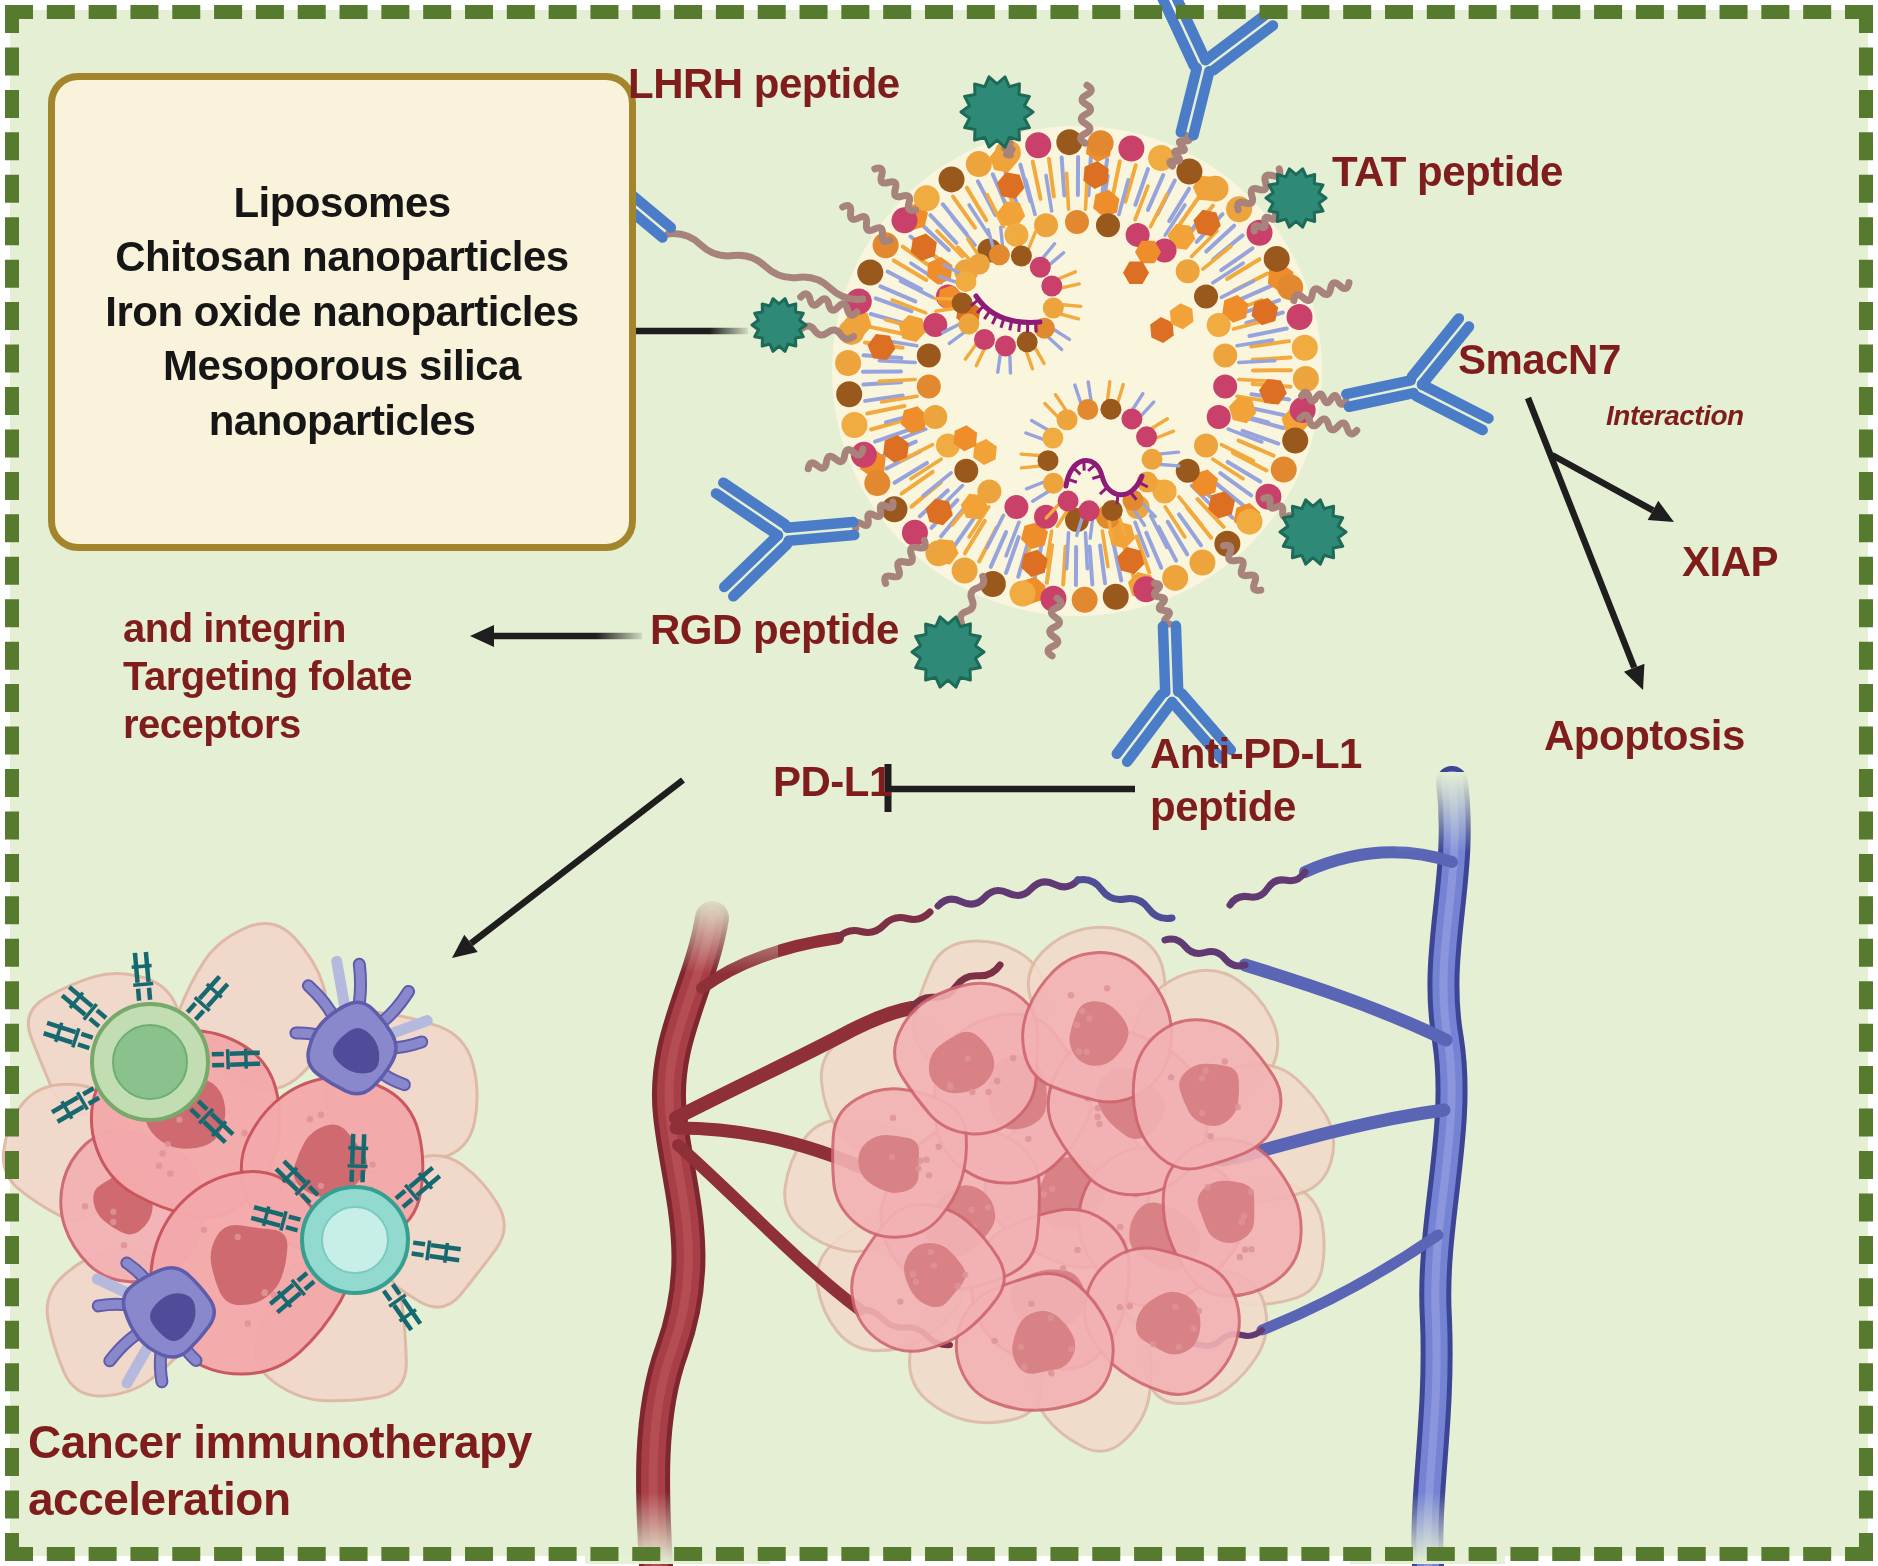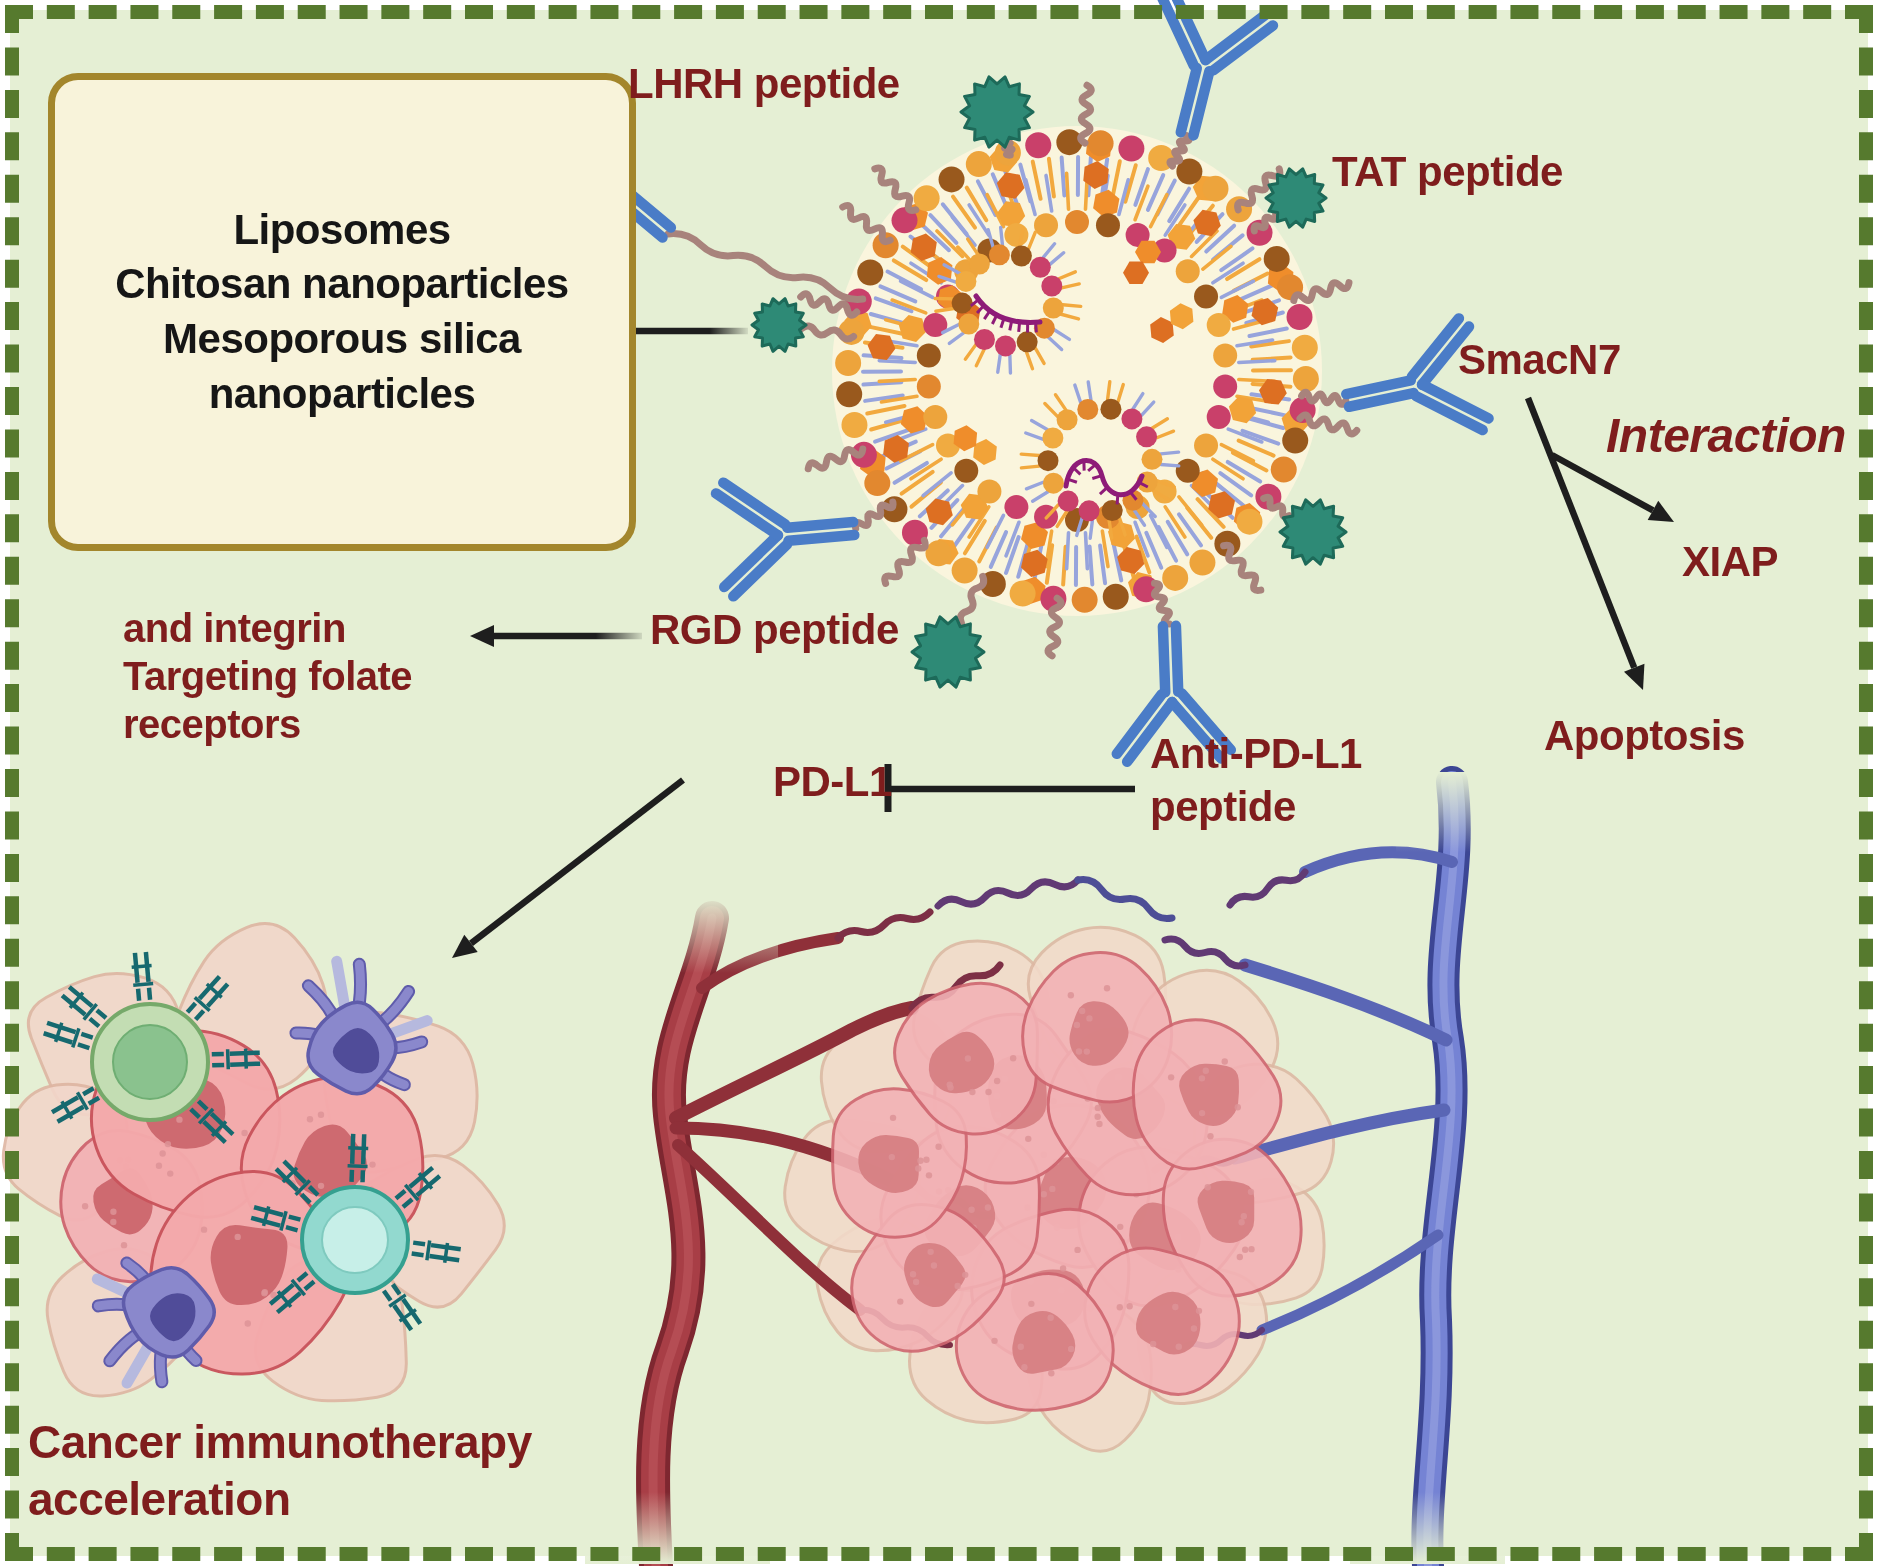--- a/index.html
+++ b/index.html
@@ -6,21 +6,21 @@
   body{width:1878px;height:1566px;position:relative;background:#ffffff;overflow:hidden;
        font-family:"Liberation Sans",sans-serif;}
   .bg{position:absolute;inset:10px;background:#e5efd4;z-index:0;}
   svg#art{position:absolute;left:0;top:0;z-index:1;}
   .frame{position:absolute;inset:5px;border:14px dashed #567a2e;z-index:40;pointer-events:none;}
   .lbl{position:absolute;z-index:20;font-weight:700;font-size:42px;line-height:1.15;
        color:#7f1d1d;letter-spacing:-0.5px;white-space:nowrap;}
   #lbl-lhrh{left:628px;top:60px;}
   #lbl-tat{left:1332px;top:148px;}
   #lbl-smac{left:1458px;top:336px;}
-  #lbl-interaction{left:1606px;top:400px;font-size:48px;font-style:italic;margin-top:8px;}
+  #lbl-interaction{left:1606px;top:400px;font-size:28px;font-style:italic;}
   #lbl-xiap{left:1682px;top:538px;}
   #lbl-apoptosis{left:1544px;top:712px;}
   #lbl-rgd{left:650px;top:606px;}
   #lbl-targeting{left:123px;top:604px;font-size:40px;line-height:1.2;}
   #lbl-pdl1{left:728px;top:758px;margin-left:45px;}
   #lbl-antipdl1{left:1150px;top:728px;line-height:1.25;}
   #lbl-caption{left:28px;top:1414px;font-size:46px;line-height:1.24;}
   #typebox{position:absolute;left:48px;top:73px;width:588px;height:478px;z-index:20;
        background:#f8f3da;border:7px solid #a3862c;border-radius:30px;box-sizing:border-box;
        display:flex;flex-direction:column;justify-content:center;text-align:center;
@@ -846,20 +846,21 @@
       <line x1="1552" y1="455" x2="1652.9635412458933" y2="510.4471906842201" stroke="#1e1e1e" stroke-width="6.5"></line>
       <polygon points="1674,522 1647.6685036428275,520.088900946519 1658.2585788489591,500.80548042192123" fill="#1e1e1e"></polygon>
       <line x1="1135" y1="789" x2="888" y2="789" stroke="#1e1e1e" stroke-width="6.5"></line>
       <line x1="888" y1="764" x2="888" y2="812" stroke="#1e1e1e" stroke-width="7"></line>
     </g>
   </svg>
 
 <div id="typebox">
   <div>Liposomes</div>
   <div>Chitosan nanoparticles</div>
+  <div>Iron oxide nanoparticles</div>
   <div style="white-space:normal">Mesoporous silica nanoparticles</div>
 </div>
 
 <div class="lbl" id="lbl-lhrh">LHRH peptide</div>
 <div class="lbl" id="lbl-tat">TAT peptide</div>
 <div class="lbl" id="lbl-smac">SmacN7</div>
 <div class="lbl" id="lbl-interaction">Interaction</div>
 <div class="lbl" id="lbl-xiap">XIAP</div>
 <div class="lbl" id="lbl-apoptosis">Apoptosis</div>
 <div class="lbl" id="lbl-rgd">RGD peptide</div>

